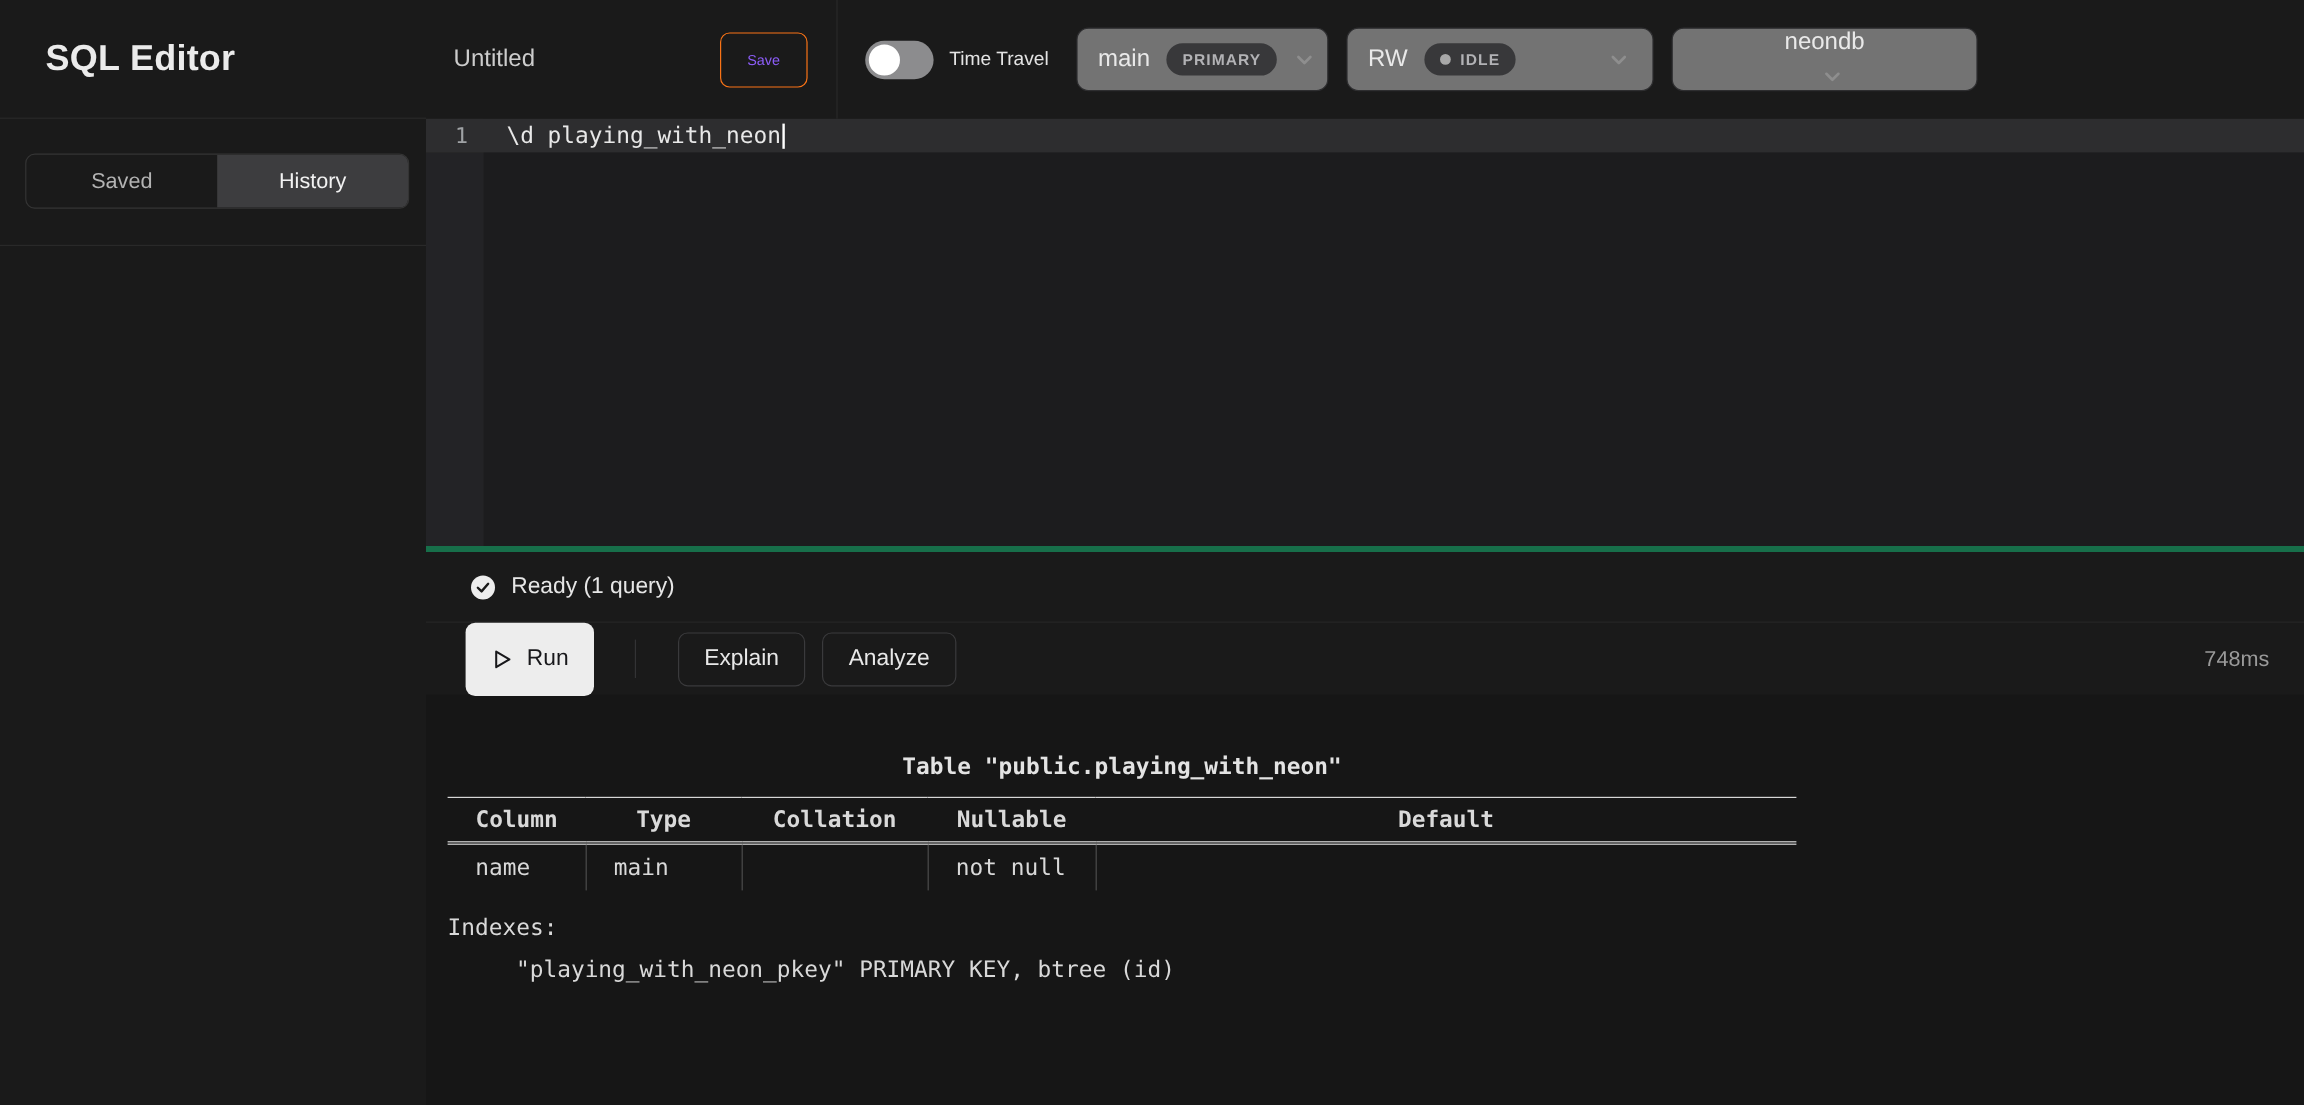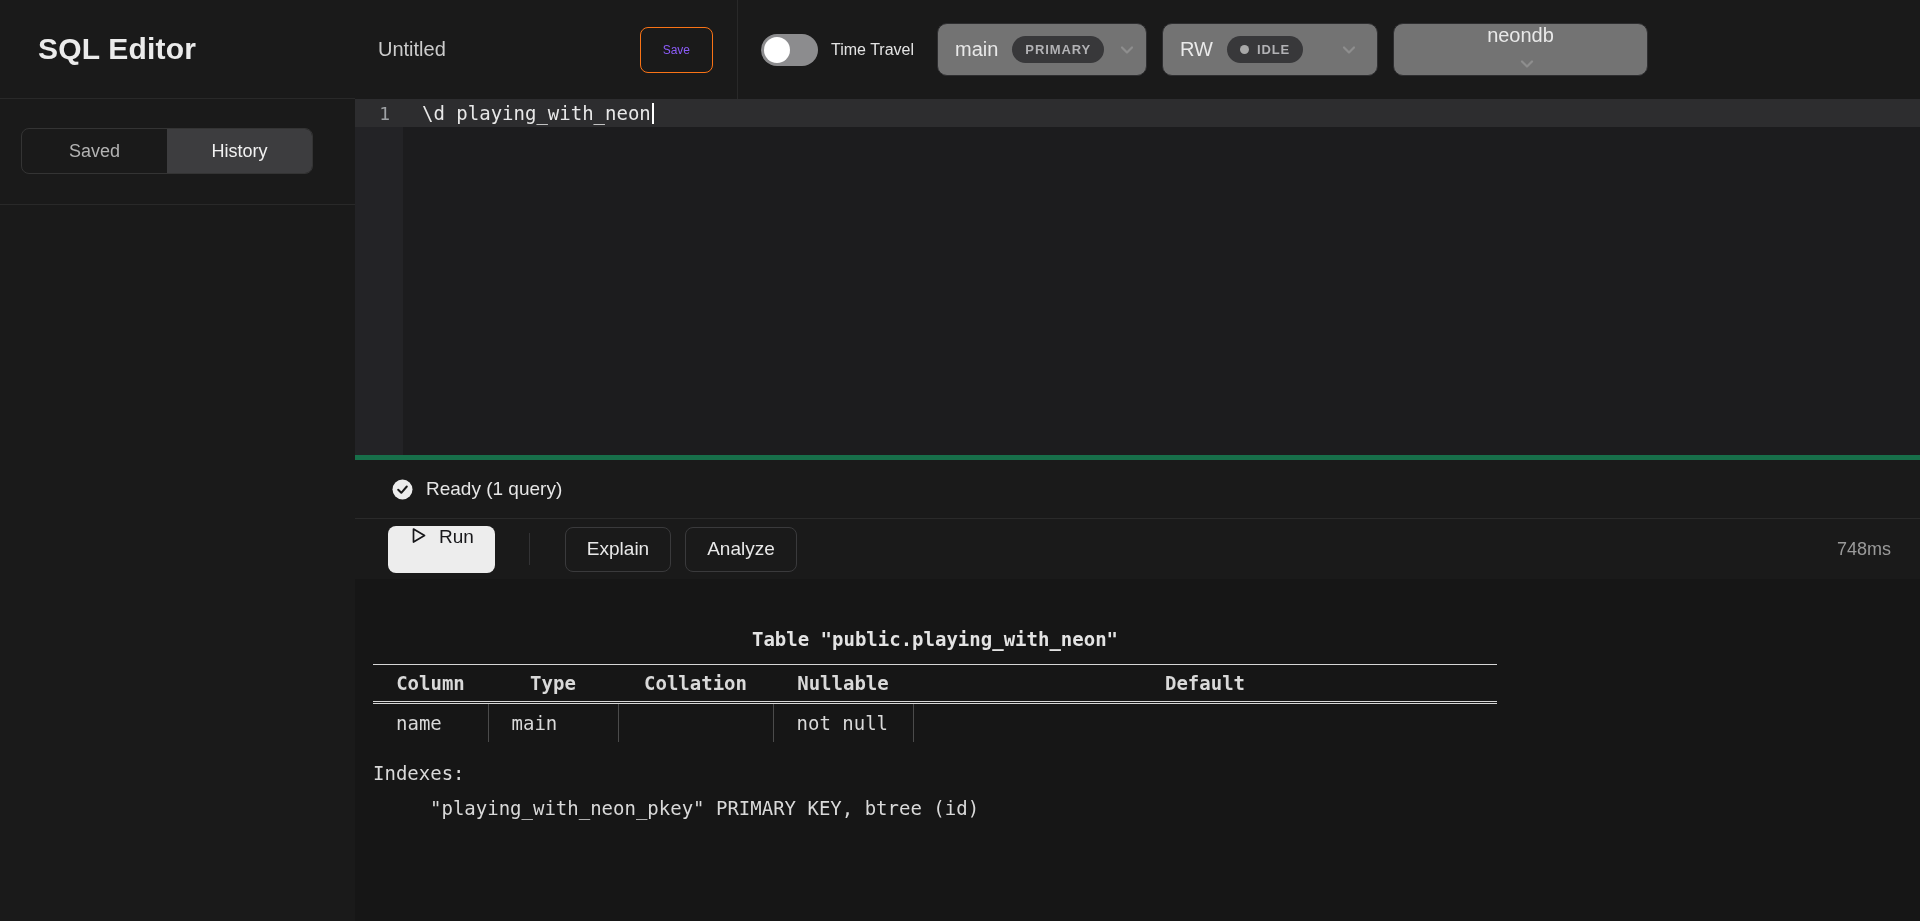--- a/index.html
+++ b/index.html
@@ -7,21 +7,21 @@
   .app {
     position:relative; width:1920px; height:921px; overflow:hidden;
     background:#1a1a1a; color:#e4e4e4;
     font-family:"Liberation Sans", sans-serif;
   }
   
   .sidebar { position:absolute; left:0; top:0; width:355px; height:921px; background:#1a1a1a; }
   .sidebar-header { height:99px; display:flex; align-items:center; padding-left:38px; border-bottom:1px solid #292929; }
   .sidebar-title { font-size:30px; font-weight:700; color:#ebebeb; letter-spacing:.2px; }
   .sidebar-tabs { padding:29px 22px 30px 21px; border-bottom:1px solid #292929; }
-  .seg-control { display:flex; width:292px; height:46px; border:1px solid #343434; border-radius:8px; overflow:hidden; }
+  .seg-control { display:flex; width:320px; height:46px; border:1px solid #343434; border-radius:8px; overflow:hidden; }
   .seg { flex:1; display:flex; align-items:center; justify-content:center; background:transparent;
          border:none; color:#b3b3b3; font-size:18px; font-family:inherit; cursor:pointer; }
   .seg.active { background:#3d3d3f; color:#f2f2f2; }
   
   .main { position:absolute; left:355px; top:0; width:1565px; height:921px; background:#1a1a1a; }
   
   .topbar { height:99px; display:flex; align-items:center; padding-left:23px; }
   .tb-title { font-size:20px; color:#cccccc; }
   .save-btn { margin-left:auto; height:46px; padding:0 22px; background:transparent; color:#8b5cf6;
               border:1px solid #f97316; border-radius:8px; font-size:12px; font-family:inherit; cursor:pointer; }
@@ -32,42 +32,42 @@
   .toggle-label { font-size:16px; color:#e3e3e3; white-space:nowrap; }
   .select { height:53px; border:1px solid #2e2e30; background:#737373; border-radius:10px;
             display:flex; align-items:center; justify-content:space-between; padding:0 17px; cursor:pointer; }
   .select + .select { margin-left:15px; }
   .select-left { display:flex; align-items:center; gap:14px; }
   .select-name { font-size:20px; color:#e9e9e9; white-space:nowrap; }
   .pill { display:flex; align-items:center; gap:8px; background:#38383a; color:#b2b2b5;
           font-size:13px; font-weight:600; letter-spacing:.9px; padding:6px 13px; border-radius:999px; white-space:nowrap; }
   .pill .dot { width:9px; height:9px; border-radius:50%; background:#a8a8a8; }
   .sel-branch { width:210px; }
-  .sel-compute { width:216px;justify-content:space-between; }
+  .sel-compute { width:256px;justify-content:space-between; }
   .sel-db { width:255px; margin-right:272px;flex-direction:column; }
   .chev { flex:none; margin-left:12px; }
   
   .editor { position:relative; height:356px; background:#1c1c1e; cursor:text; }
   .gutter { position:absolute; left:0; top:0; bottom:0; width:48px; background:#232326; }
   .code-line { position:relative; z-index:1; height:28px; display:flex; align-items:center;
                background:#2d2d2f; font-family:"DejaVu Sans Mono", monospace; font-size:19px; }
   .ln { width:48px; flex:none; text-align:right; padding-right:13px; color:#9fa2a5; font-size:18px; }
   .code { padding-left:19px; color:#e8e8e8; white-space:pre; }
   .caret { width:2px; height:21px; background:#ffffff; margin-left:1px; animation:blink 1.1s step-end infinite; }
   @keyframes blink { 50% { opacity:0; } }
   
   .green-rule { height:5px; background:#176f4a; }
   
   .status-bar { height:59px; display:flex; align-items:center; gap:13px; padding-left:37px;
                 border-bottom:1px solid #2a2a2a; background:#1a1a1a; }
   .status-text { font-size:19px; color:#e6e6e6; }
   .check-icon { display:flex; flex:none; }
   
   .actions-bar { height:60px; display:flex; align-items:center; padding-left:33px; padding-right:29px; background:#1a1a1a; }
-  .run-btn { height:47px; padding:0 21px; display:flex; align-items:flex-start; gap:11px;
+  .run-btn { height:61px; padding:0 21px; display:flex; align-items:center; gap:11px;
              background:#ededed; color:#18181b; border:none; border-radius:8px;
              font-size:19px; font-family:inherit; cursor:pointer; }
   .v-sep { width:1px; height:32px; background:#333335; margin:0 35px 0 34px; }
   .ghost-btn { height:45px; padding:0 21px; background:transparent; color:#e8e8e8;
                border:1px solid #3a3a3c; border-radius:8px; font-size:19px; font-family:inherit; cursor:pointer; }
   .ghost-btn + .ghost-btn { margin-left:14px; }
   .duration { margin-left:auto; font-size:18px; color:#9a9a9a; }
   
   .results { height:342px; background:#161616; padding:49px 0 0 18px; overflow:hidden;
              font-family:"DejaVu Sans Mono", monospace; color:#d9d9d9; }

